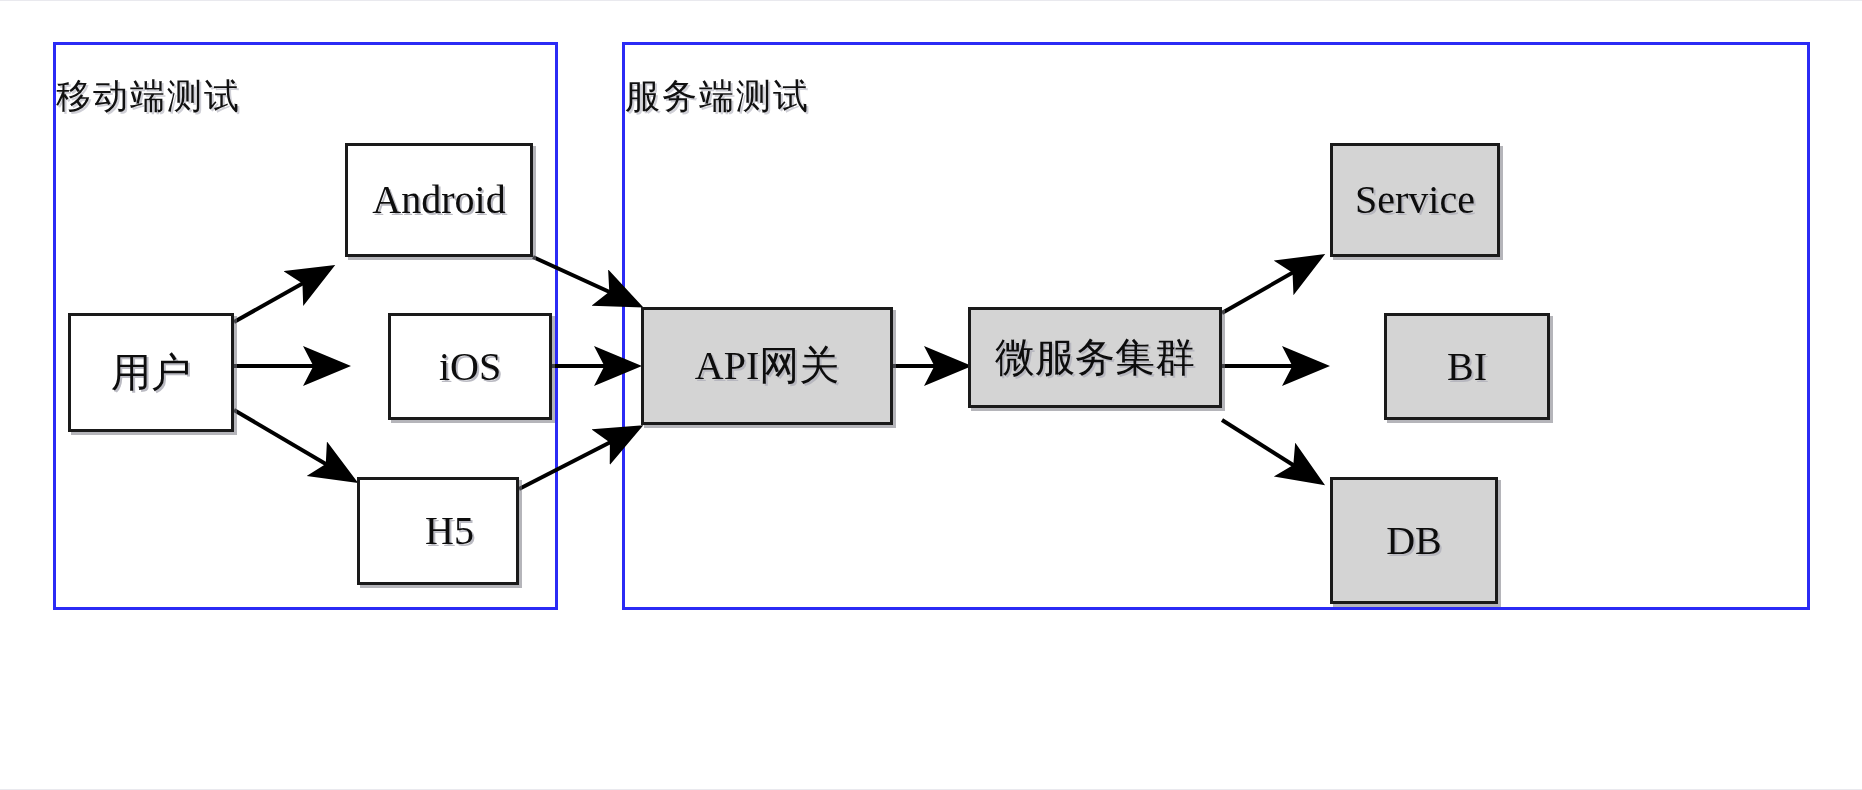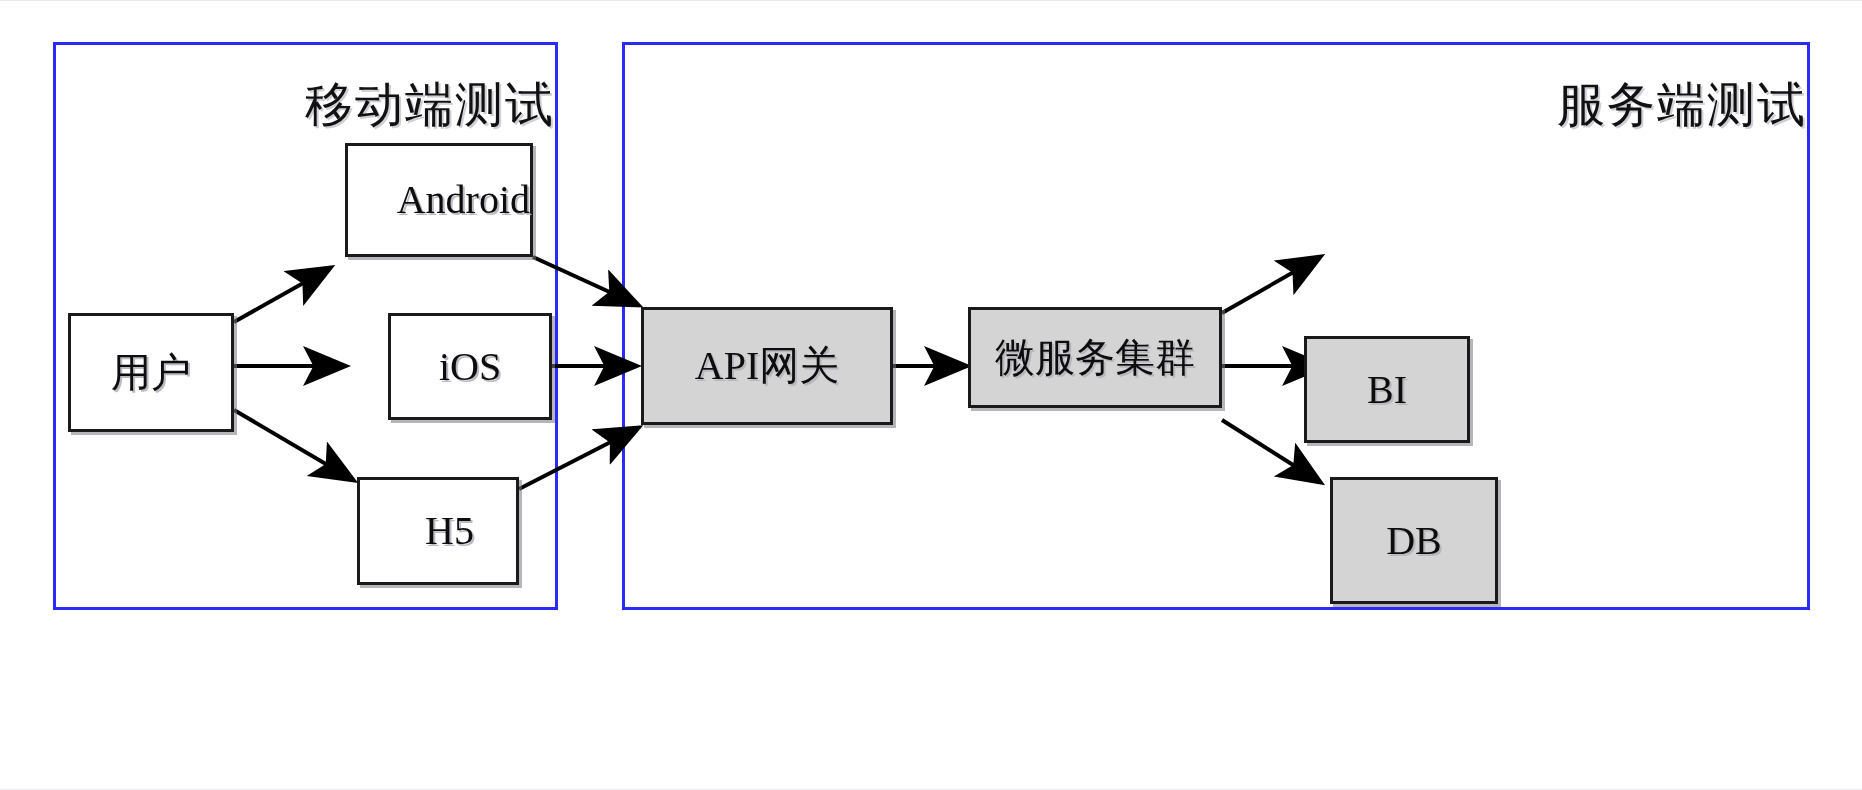--- a/index.html
+++ b/index.html
@@ -18,22 +18,22 @@
   
   .panel{
     position:absolute;
     border:3px solid #2b2bf5;
     background:transparent;
     box-sizing:border-box;
   }
   .panel-title{
     position:absolute;
     width:100%;
-    text-align:right;
-    font-size:48px;
+    text-align:left;
+    font-size:35px;
     letter-spacing:2px;
     color:#111;
     font-weight:400;
     text-shadow:2px 2px 0 #cfcfd6;
     white-space:nowrap;
   }
 
   
   .node{
     position:absolute;
@@ -95,42 +95,45 @@
       <path d="M1222,366 L1324,366"></path>
 
       <path d="M1222,420 L1320,482"></path>
     </g>
   </svg>
 
   <div class="node white" style="left:68px;top:313px;width:166px;height:119px;">
     <span>用户</span>
   </div>
 
-  <div class="node white" style="left:345px;top:143px;width:188px;height:114px;justify-content:flex-end;">
+  <div class="node white" style="left:345px;top:143px;width:188px;height:114px;">
     <span>Android</span>
   </div>
 
   <div class="node white" style="left:357px;top:313px;width:164px;height:107px;margin-left:31px;">
     <span>iOS</span>
   </div>
 
   <div class="node white" style="left:357px;top:477px;width:162px;height:108px;padding-left:23px;">
     <span>H5</span>
   </div>
 
   <div class="node gray" style="left:641px;top:307px;width:252px;height:118px;">
     <span>API网关</span>
   </div>
 
   <div class="node gray" style="left:968px;top:307px;width:254px;height:101px;text-align:right;">
     <span>微服务集群</span>
   </div>
 
+  <div class="node gray" style="left:1330px;top:143px;width:170px;height:114px;">
+    <span>Service</span>
+  </div>
 
-  <div class="node gray" style="left:1304px;top:313px;width:166px;height:107px;margin-top:23px;">
+  <div class="node gray" style="left:1384px;top:313px;width:166px;height:107px;">
     <span>BI</span>
   </div>
 
   <div class="node gray" style="left:1330px;top:477px;width:168px;height:127px;">
     <span>DB</span>
   </div>
 
 </div>
 
 </body></html>

